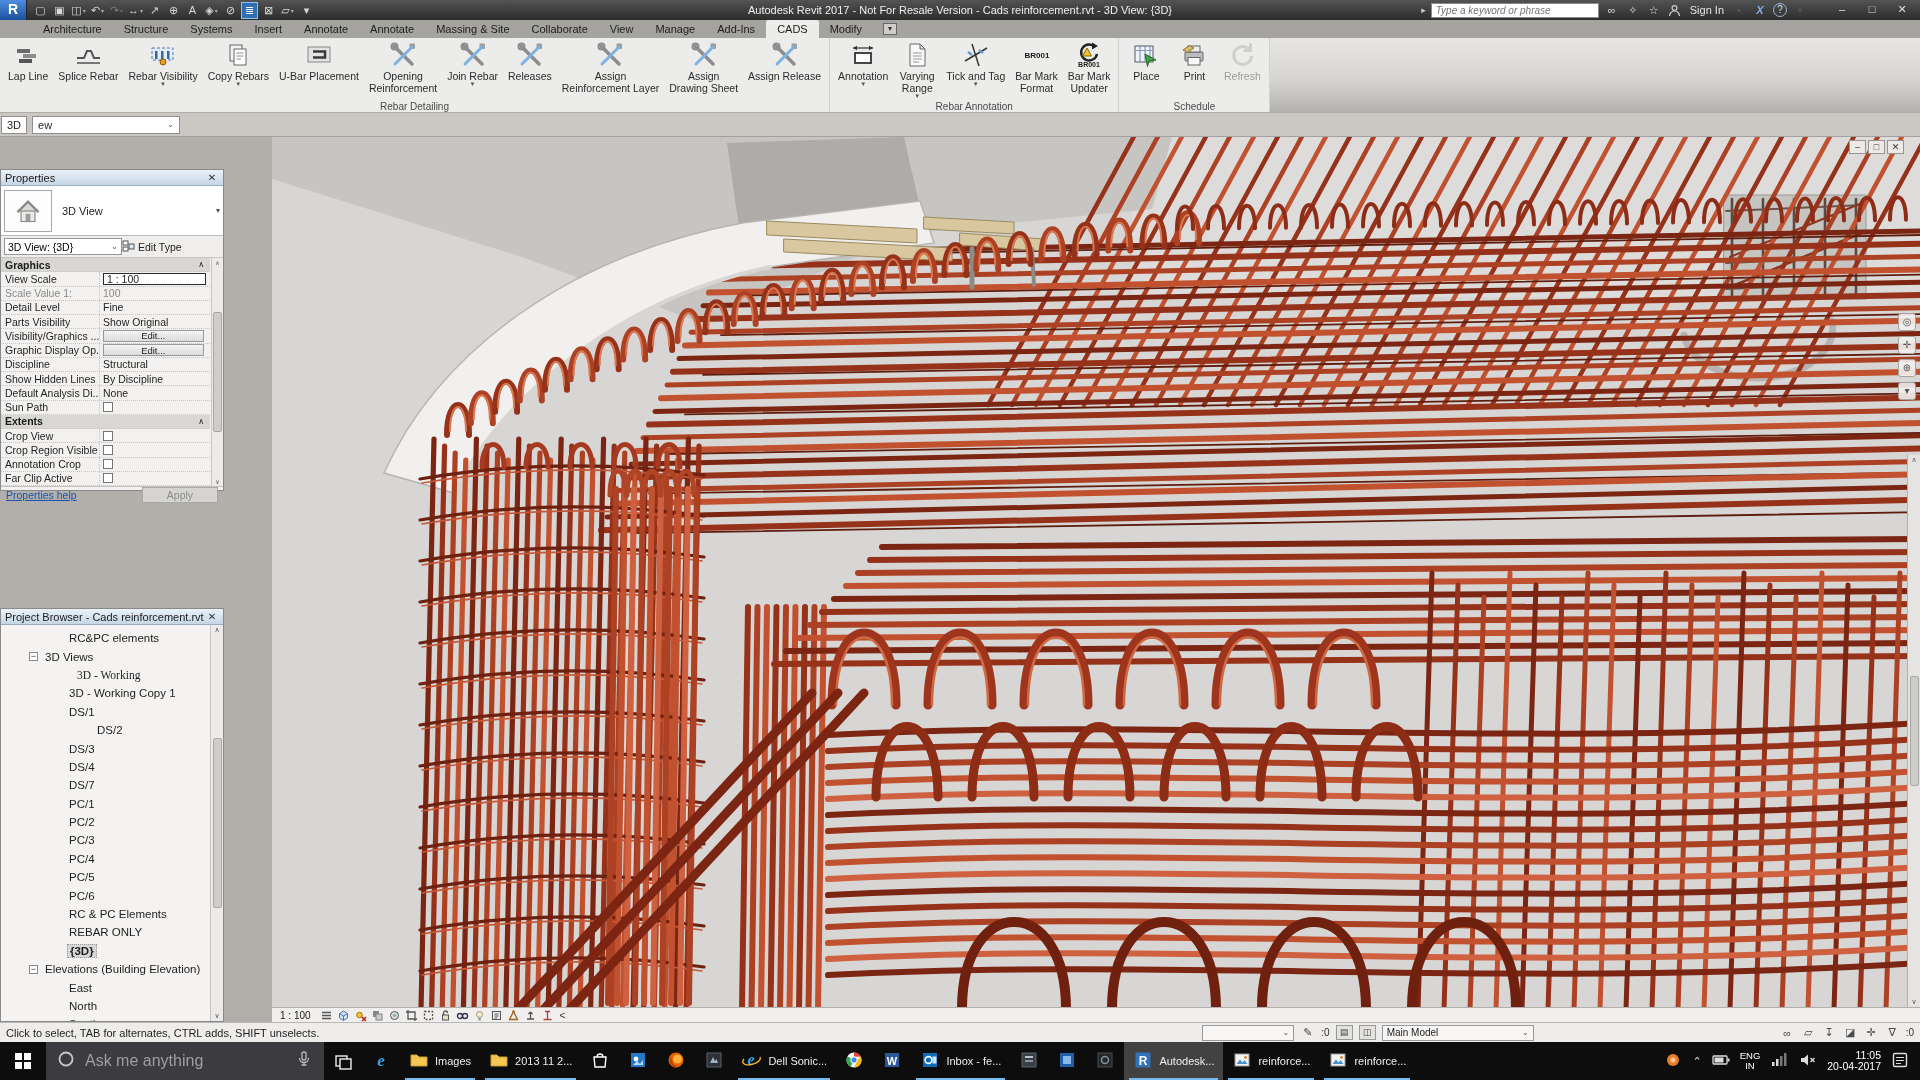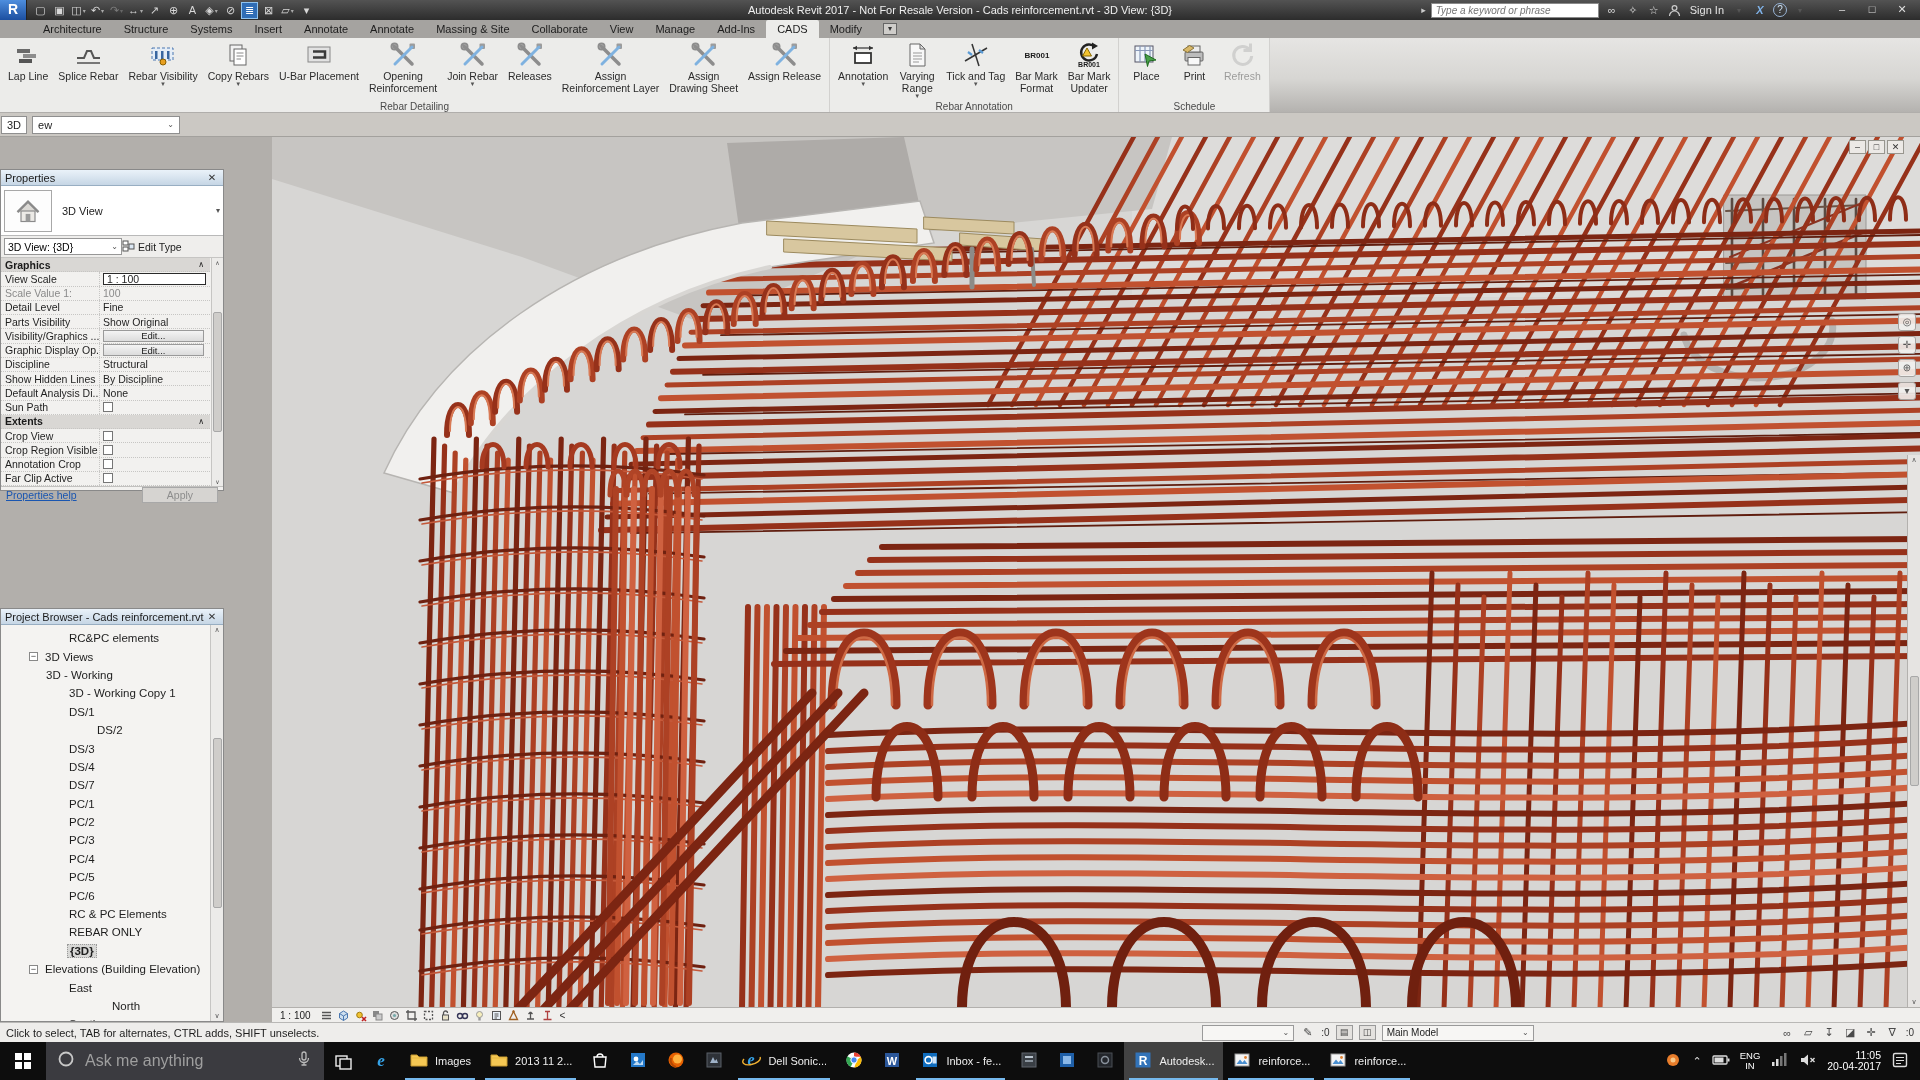--- a/index.html
+++ b/index.html
@@ -572,21 +572,21 @@
           <span class="pal-x">✕</span>
         </div>
         <div class="tree" id="tree">
           <div class="titem" style="padding-left: 66px;">
               <span class="tlabel">RC&amp;PC elements</span>
             </div>
             <div class="titem" style="padding-left: 28px;">
               <span class="texp">−</span>
               <span class="tlabel">3D Views</span>
             </div>
-            <div class="titem" style="padding-left: 43px;">
+            <div class="titem" style="padding-left: 74px; font-family: Liberation Serif, serif;">
               <span class="tlabel">3D - Working</span>
             </div>
             <div class="titem" style="padding-left: 66px;">
               <span class="tlabel">3D - Working Copy 1</span>
             </div>
             <div class="titem" style="padding-left: 66px;">
               <span class="tlabel">DS/1</span>
             </div>
             <div class="titem" style="padding-left: 94px; text-align: right;">
               <span class="tlabel">DS/2</span>
@@ -627,21 +627,21 @@
             <div class="titem sel" style="padding-left: 66px;">
               <span class="tlabel">{3D}</span>
             </div>
             <div class="titem" style="padding-left: 28px;">
               <span class="texp">−</span>
               <span class="tlabel">Elevations (Building Elevation)</span>
             </div>
             <div class="titem" style="padding-left: 66px;">
               <span class="tlabel">East</span>
             </div>
-            <div class="titem" style="padding-left: 66px; margin-left: 43px;">
+            <div class="titem" style="padding-left: 66px;">
               <span class="tlabel">North</span>
             </div>
             <div class="titem" style="padding-left: 66px;">
               <span class="tlabel">South</span>
             </div>
             <div class="tscroll">
             <span>∧</span>
             <div class="thumb" style="height:170px"></div>
             <span>∨</span>
           </div>

